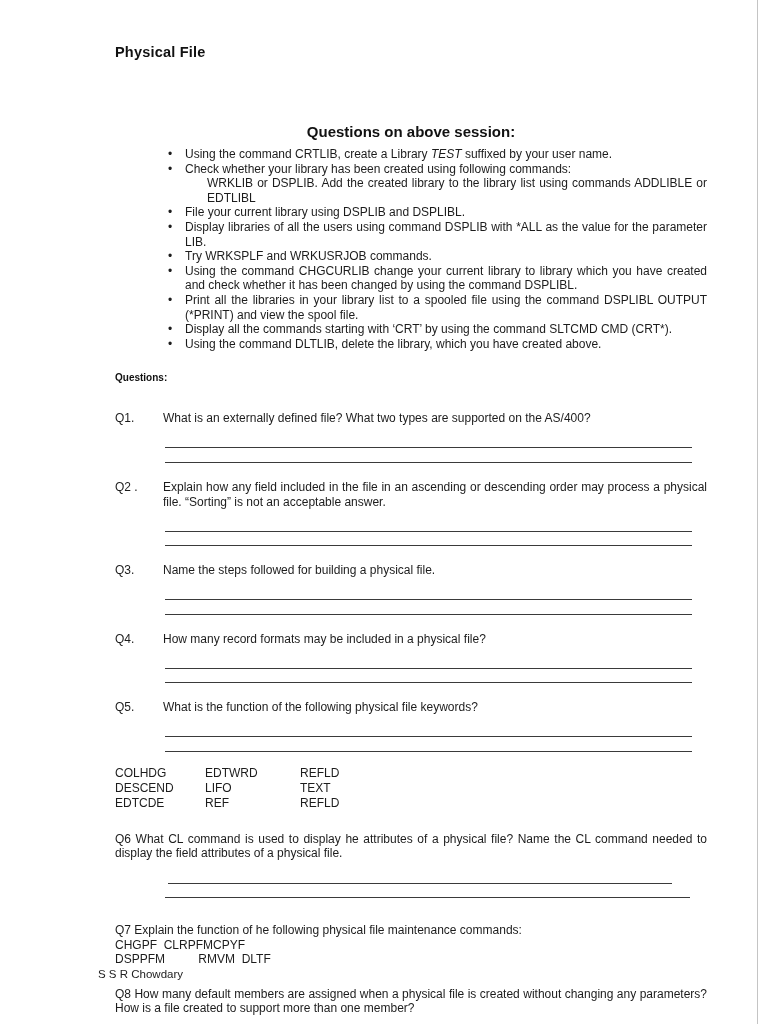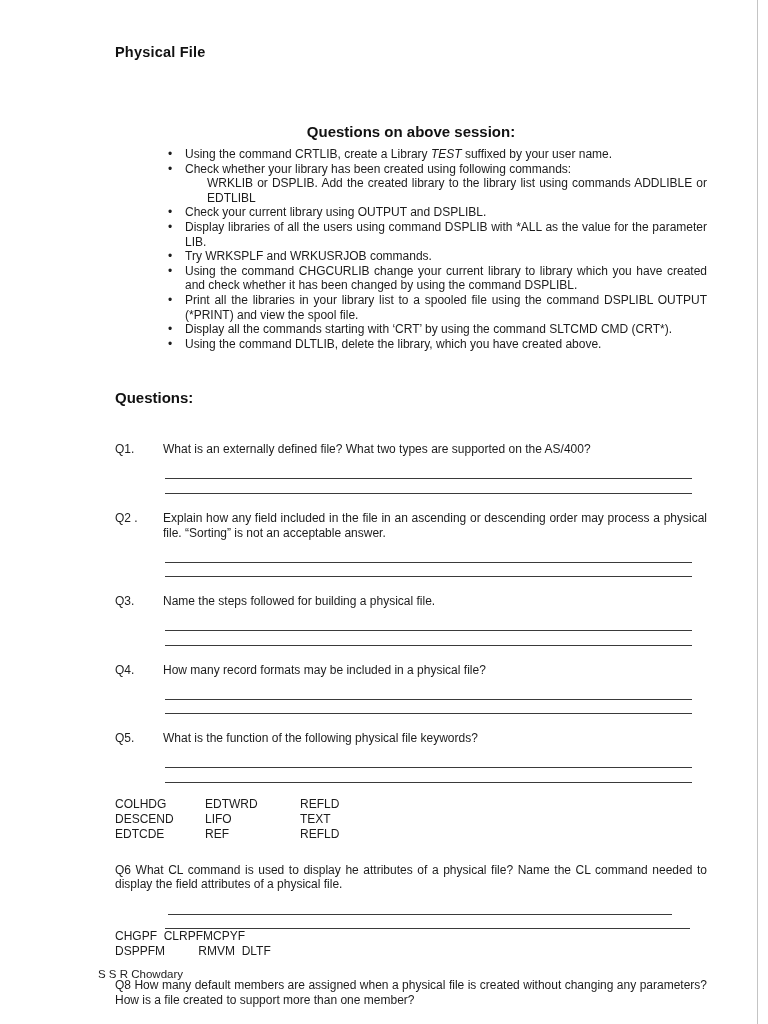--- a/index.html
+++ b/index.html
@@ -56,30 +56,30 @@
     position: absolute;
     left: 5px;
     top: 0;
     font-size: 12px;
   }
   .bullet-sub {
     margin-left: 22px;
     text-align: justify;
   }
   .questions-heading {
-    margin-top: 38px;
-    font-size: 15px;
+    margin-top: 21px;
+    font-size: 10px;
     font-weight: 700;
     color: #111;
   }
   .question {
     display: flex;
     margin-top: 17px;
   }
-  .question.first { margin-top: 36px; }
+  .question.first { margin-top: 28px; }
   .q-label {
     flex: none;
     width: 48px;
     font-size: 12px;
     line-height: 14.6px;
   }
   .q-body {
     flex: 1;
     font-size: 12px;
     line-height: 14.6px;
@@ -142,21 +142,21 @@
   <h1 class="doc-title">Physical File</h1>
 
   <section>
     <h2 class="session-heading">Questions on above session:</h2>
     <ul class="bullets">
       <li><span>Using the command CRTLIB, create a Library </span><i>TEST</i><span> suffixed by your user name.</span></li>
       <li>
         <span>Check whether your library has been created using following commands:</span>
         <div class="bullet-sub">WRKLIB or DSPLIB. Add the created library to the library list using commands ADDLIBLE or EDTLIBL</div>
       </li>
-      <li>Check your current library using OUTPUT and DSPLIBL.</li>
+      <li>File your current library using DSPLIB and DSPLIBL.</li>
       <li>Display libraries of all the users using command DSPLIB with *ALL as the value for the parameter LIB.</li>
       <li>Try WRKSPLF and WRKUSRJOB commands.</li>
       <li>Using the command CHGCURLIB change your current library to library which you have created and check whether it has been changed by using the command DSPLIBL.</li>
       <li>Print all the libraries in your library list to a spooled file using the command DSPLIBL OUTPUT (*PRINT) and view the spool file.</li>
       <li>Display all the commands starting with ‘CRT’ by using the command SLTCMD CMD (CRT*).</li>
       <li>Using the command DLTLIB, delete the library, which you have created above.</li>
     </ul>
   </section>
 
   <section>
@@ -228,20 +228,21 @@
       <div>REF</div>
       <div>REFLD</div>
     </div>
 
     <div class="para q6-para">Q6 What CL command is used to display he attributes of a physical file? Name the CL command needed to display the field attributes of a physical file.</div>
     <div class="q6-lines">
       <div class="line1"></div>
       <div class="line2"></div>
     </div>
 
+    <div class="para q7-para">Q7 Explain the function of he following physical file maintenance commands:</div>
     <div class="cmd-line">CHGPF  CLRPFMCPYF</div>
     <div class="cmd-line">DSPPFM          RMVM  DLTF</div>
 
     <div class="para q8-para">Q8 How many default members are assigned when a physical file is created without changing any parameters? How is a file created to support more than one member?</div>
   </section>
 
   <div class="doc-footer">S S R Chowdary</div>
 </div>
 
 </body></html>

